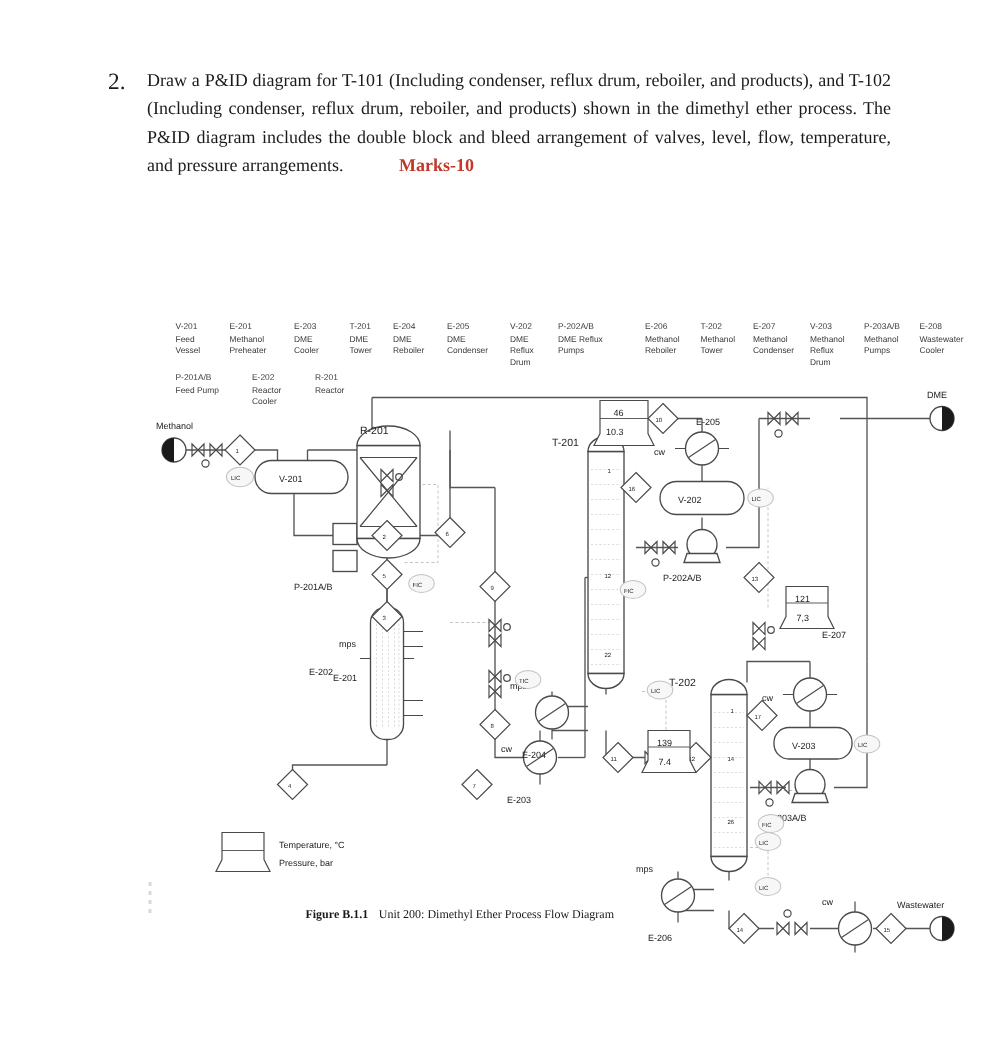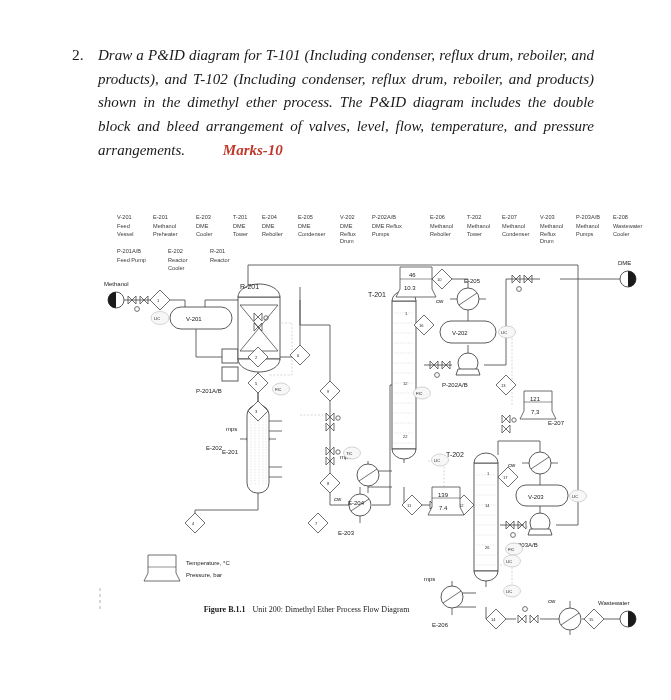--- a/index.html
+++ b/index.html
@@ -15,24 +15,23 @@
   
   #question{
     position:absolute; left:72px; top:44px; width:522px;
   }
   #question .qnum{
     position:absolute; left:0; top:2px; width:26px;
     font-size:15.5px; text-align:left;
   }
   #question .qbody{
     margin-left:26px;
-    font-size:15px; line-height:1.58;
+    font-size:12px; line-height:1.58;
     text-align:justify;
     text-justify:inter-word;
-    font-style:italic;
   }
   #question .marks{
     color:#c0392b; font-weight:bold; margin-left:34px;
     white-space:nowrap;
   }
   
   #figure{
     position:absolute; left:0; top:205px; width:671px; height:430px;
     font-family:"Liberation Sans", sans-serif;
   }

